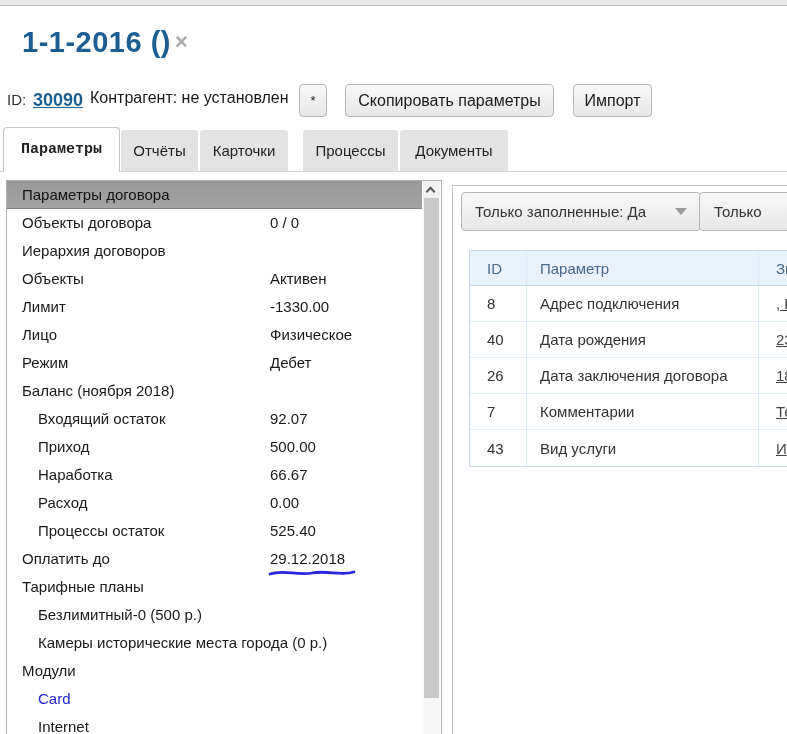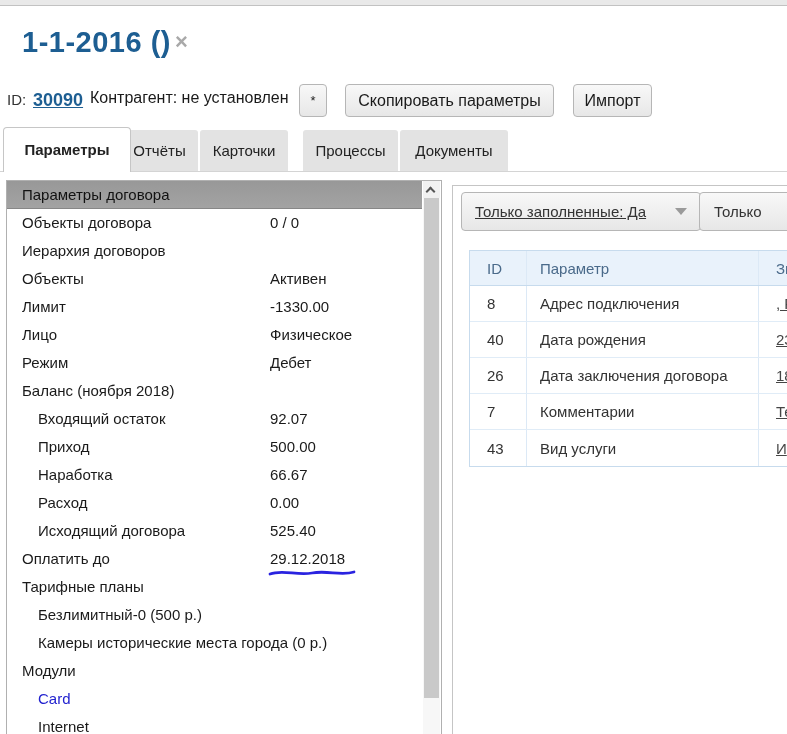--- a/index.html
+++ b/index.html
@@ -29,21 +29,21 @@
   .btn-star   { left:299px; width:28px; font-size:13px; }
   .btn-copy   { left:345px; width:209px; }
   .btn-import { left:573px; width:79px; }
 
   
   .tab { position:absolute; top:130px; height:41px; background:#e3e3e3;
     border-radius:3px 3px 0 0; text-align:center; font-size:15px; color:#222;
     line-height:41px; cursor:pointer; z-index:2; }
   .tab-active { top:127px; height:45px; background:#fff; border:1px solid #c6c6c6;
     border-bottom:none; border-radius:4px 4px 0 0; font-weight:bold; line-height:43px; z-index:3; }
-  #tab-0 { left:3px;   width:128px; }
+  #tab-0 { left:3px;   width:117px;font-family:Liberation Mono, monospace; }
   #tab-1 { left:121px; width:77px; }
   #tab-2 { left:200px; width:88px; }
   #tab-3 { left:303px; width:95px; }
   #tab-4 { left:400px; width:108px; }
   .tab-strip-line { position:absolute; left:0; top:171px; width:787px; height:1px;
     background:#d4d4d4; z-index:1; }
 
   
   .left-panel { position:absolute; left:6px; top:180px; width:436px; height:558px;
     border:1px solid #b0b0b0; background:#fff; }
@@ -67,21 +67,21 @@
     border-top:2px solid #555; border-right:2px solid #555; transform:rotate(-45deg); }
   .sb-thumb { position:absolute; left:1px; top:17px; width:15px; height:500px;
     background:#c9c9c9; cursor:grab; }
 
   
   .right-panel { position:absolute; left:452px; top:185px; width:420px; height:555px;
     border:1px solid #c5c5c5; background:#fff; }
   .filter-btn { position:absolute; top:6px; height:39px; border:1px solid #b6b6b6;
     border-radius:4px; background:linear-gradient(#f8f8f8,#e7e7e7); font-family:inherit;
     font-size:15px; color:#333; cursor:pointer; display:flex; align-items:center; }
-  .filter-filled { left:8px; width:240px; padding:0 13px; justify-content:space-between;text-decoration:underline; }
+  .filter-filled { left:8px; width:240px; padding:0 13px; justify-content:space-between; }
   .filter-cut { left:246px; width:140px; padding-left:14px; }
   .arrow-down { width:0; height:0; border-left:6px solid transparent;
     border-right:6px solid transparent; border-top:7px solid #9a9a9a; }
 
   
   .tbl { position:absolute; left:16px; top:64px; width:390px; border:1px solid #c7dbed; }
   .trow { display:flex; height:36px; align-items:center; font-size:15px; color:#333;
     border-bottom:1px solid #e0ecf7; cursor:pointer; }
   .trow:last-child { border-bottom:none; }
   .thead { height:35px; background:#e9f2fb; color:#4a6a8a; border-bottom:1px solid #c7dbed;
@@ -125,21 +125,21 @@
       <div class="prow"><span class="lbl">Иерархия договоров</span></div>
       <div class="prow"><span class="lbl">Объекты</span><span class="val">Активен</span></div>
       <div class="prow"><span class="lbl">Лимит</span><span class="val">-1330.00</span></div>
       <div class="prow"><span class="lbl">Лицо</span><span class="val">Физическое</span></div>
       <div class="prow"><span class="lbl">Режим</span><span class="val">Дебет</span></div>
       <div class="prow"><span class="lbl">Баланс (ноября 2018)</span></div>
       <div class="prow ind1"><span class="lbl">Входящий остаток</span><span class="val">92.07</span></div>
       <div class="prow ind1"><span class="lbl">Приход</span><span class="val">500.00</span></div>
       <div class="prow ind1"><span class="lbl">Наработка</span><span class="val">66.67</span></div>
       <div class="prow ind1"><span class="lbl">Расход</span><span class="val">0.00</span></div>
-      <div class="prow ind1"><span class="lbl">Исходящий договора</span><span class="val">525.40</span></div>
+      <div class="prow ind1"><span class="lbl">Процессы остаток</span><span class="val">525.40</span></div>
       <div class="prow"><span class="lbl">Оплатить до</span><span class="val">29.12.2018</span><svg viewBox="0 0 90 10" class="squiggle">
           <path d="M3 6 C 16 1, 30 8, 45 5 C 60 2, 74 8, 87 4" fill="none" stroke="#2a23e0" stroke-width="2.8" stroke-linecap="round"></path>
         </svg></div>
       <div class="prow"><span class="lbl">Тарифные планы</span></div>
       <div class="prow ind1"><span class="lbl">Безлимитный-0 (500 р.)</span></div>
       <div class="prow ind1"><span class="lbl">Камеры исторические места города (0 р.)</span></div>
       <div class="prow"><span class="lbl">Модули</span></div>
       <div class="prow ind1 plink"><span class="lbl">Card</span></div>
       <div class="prow ind1"><span class="lbl">Internet</span></div>
     </div>

